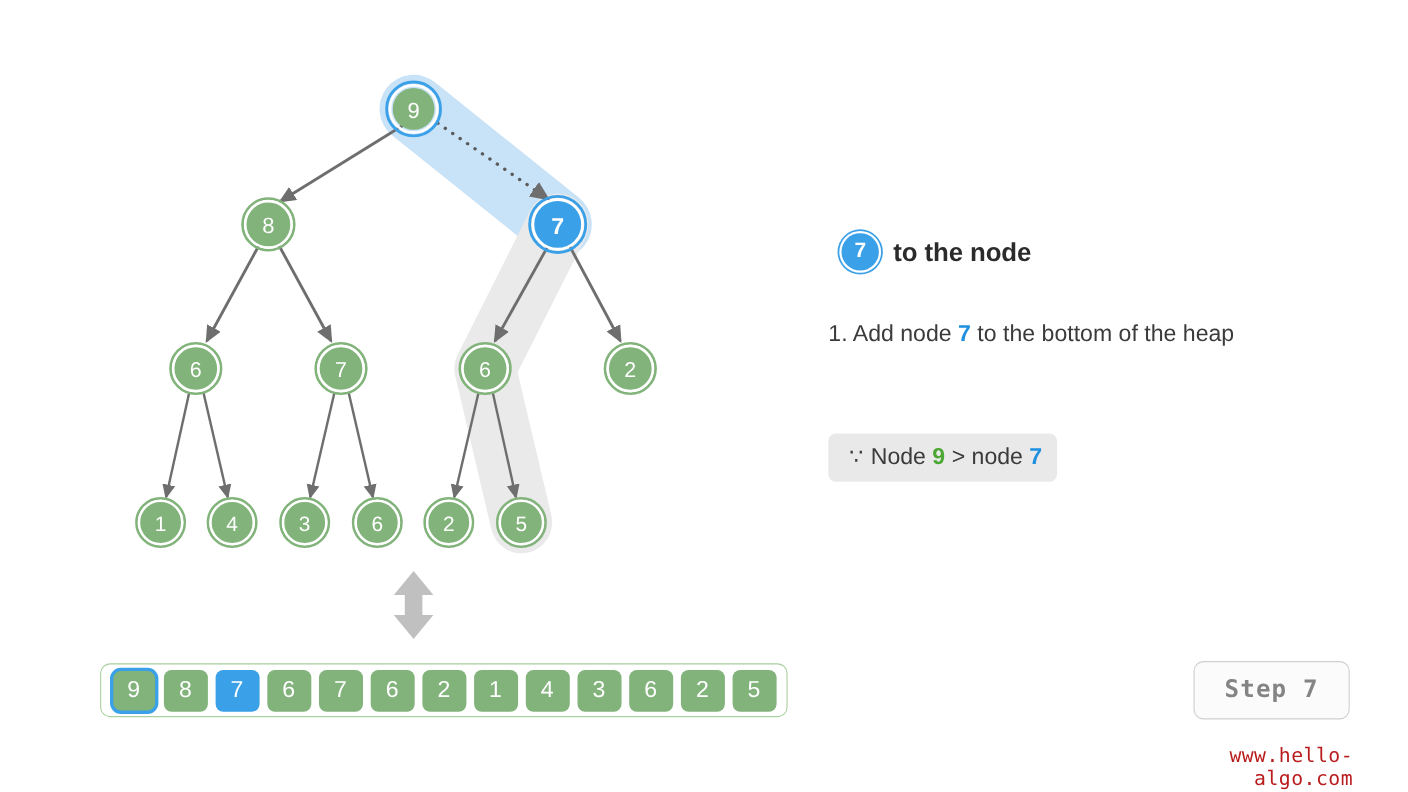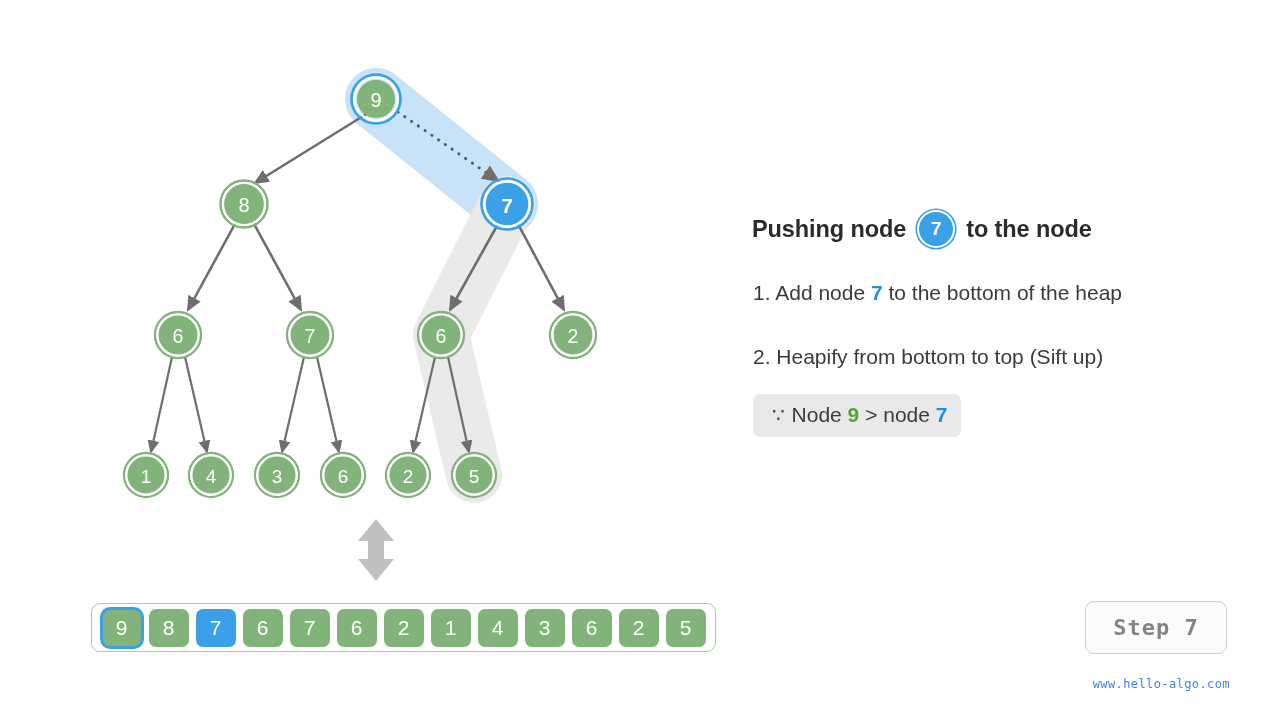--- a/index.html
+++ b/index.html
@@ -109,21 +109,21 @@
     flex: none;
   }
   .step-line {
     position: absolute;
     left: 1px;
     font-size: 21px;
     font-weight: 400;
     color: #3b3b3b;
     white-space: nowrap;
   }
-  #step-1 { top: 281px; }
+  #step-1 { top: 292px; }
   #step-2 { top: 345px; }
   .n-blue { color: #1f8fe0; font-weight: bold; }
   .n-green { color: #4aa832; font-weight: bold; }
 
   #reason {
     position: absolute;
     left: 1px;
     top: 394px;
     background: #e9e9e9;
     border-radius: 7px;
@@ -154,22 +154,22 @@
     letter-spacing: 1px;
     box-sizing: border-box;
   }
   #watermark {
     position: absolute;
     left: 1070px;
     top: 677px;
     width: 160px;
     text-align: right;
     font-family: "DejaVu Sans Mono", monospace;
-    font-size: 12px;
-    color: #3b82f6;
+    font-size: 18px;
+    color: #b91c1c;
     letter-spacing: 0.4px;
   }
 </style>
 </head>
 <body>
 
 <div id="stage">
 
   <div id="diagram">
     <svg id="tree-svg" viewBox="0 0 740 720">
@@ -302,32 +302,28 @@
       <div class="cell">4</div>
       <div class="cell">3</div>
       <div class="cell">6</div>
       <div class="cell">2</div>
       <div class="cell">5</div>
     </div>
 
   <div id="panel">
 
     <div id="heading">
-      <span>Pushing node</span>
       <span class="badge">7</span>
       <span>to the node</span>
     </div>
 
     <div class="step-line" id="step-1">
       <span>1. </span><span>Add node </span><span class="n-blue">7</span><span> to the bottom of the heap</span>
     </div>
 
-    <div class="step-line" id="step-2">
-      <span>2. Heapify from bottom to top (Sift up)</span>
-    </div>
 
     <div id="reason">
       <span class="because">∵</span><span> Node </span><span class="n-green">9</span><span> &gt; node </span><span class="n-blue">7</span>
     </div>
   </div>
 
   <div id="step-box">Step 7</div>
   <div id="watermark">www.hello-algo.com</div>
 
 </div>

